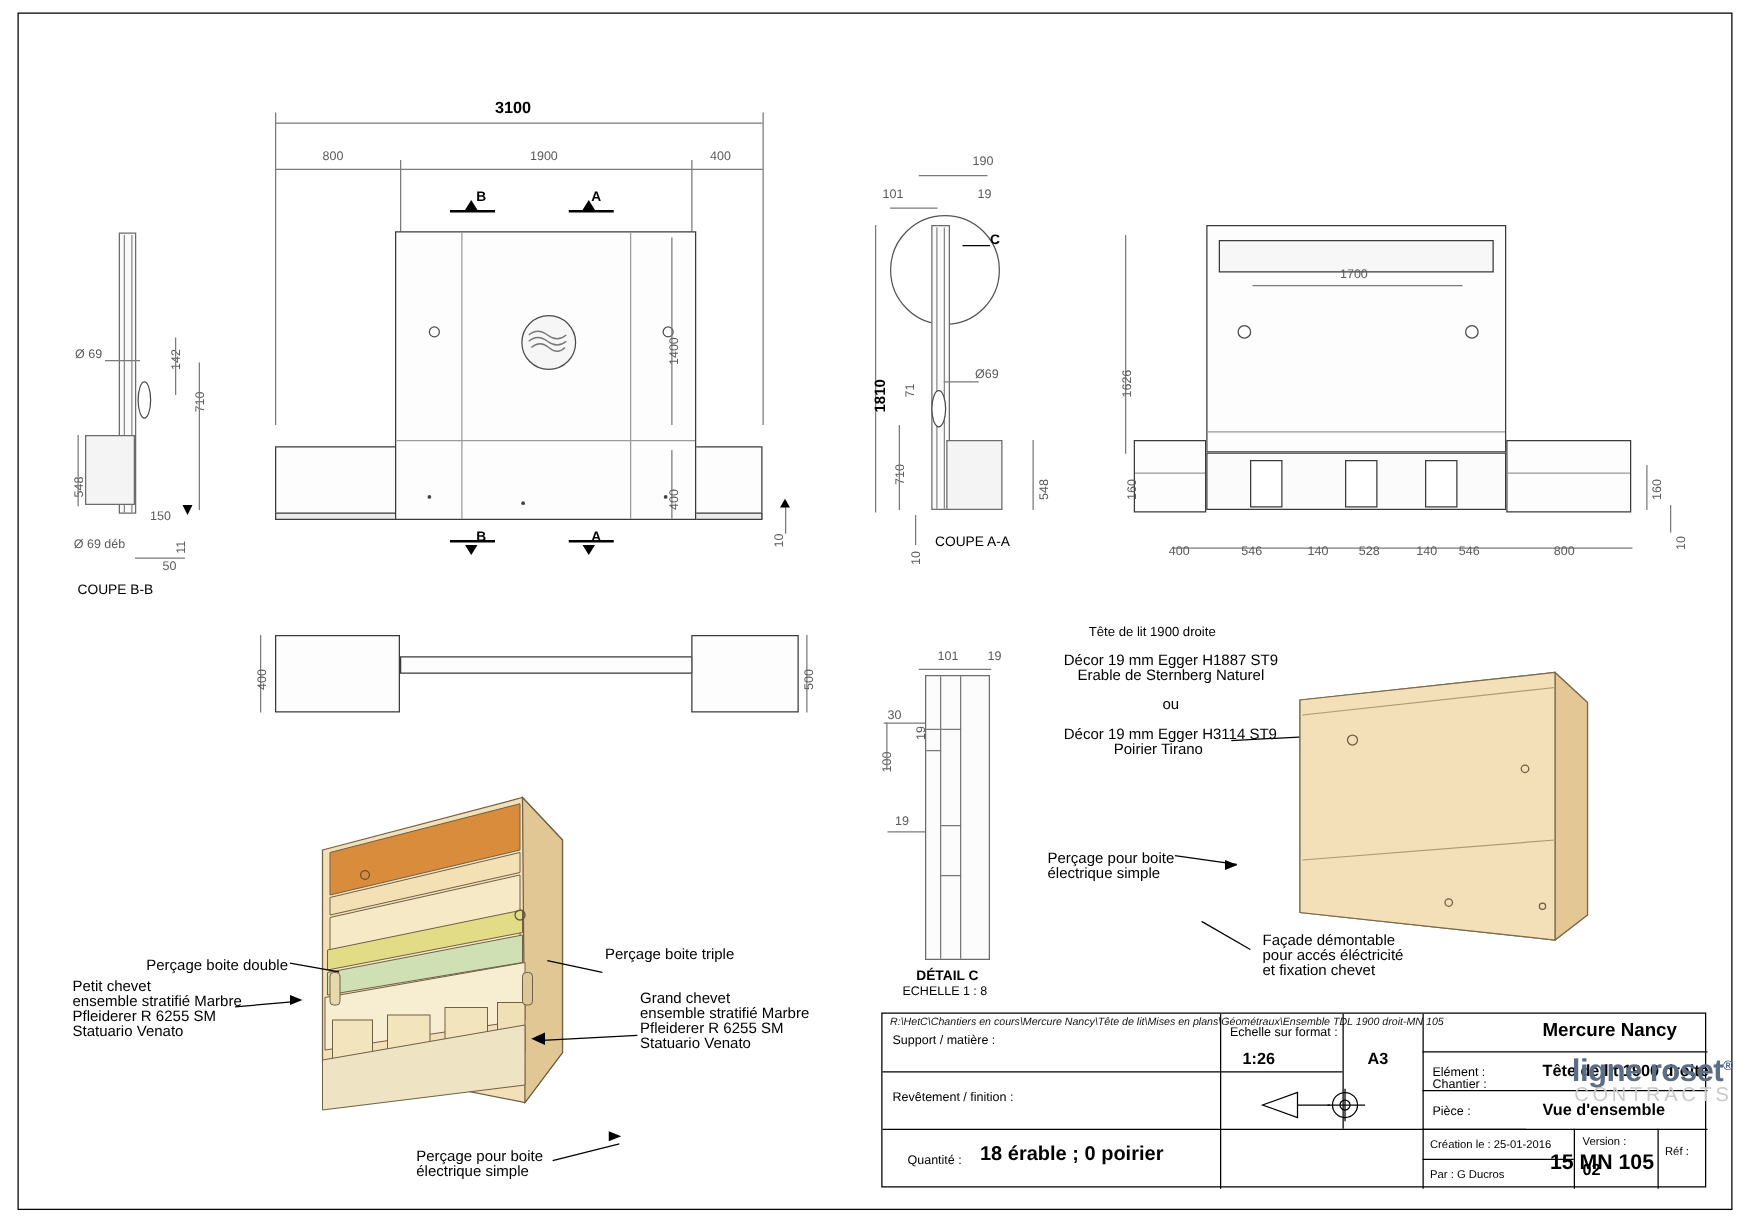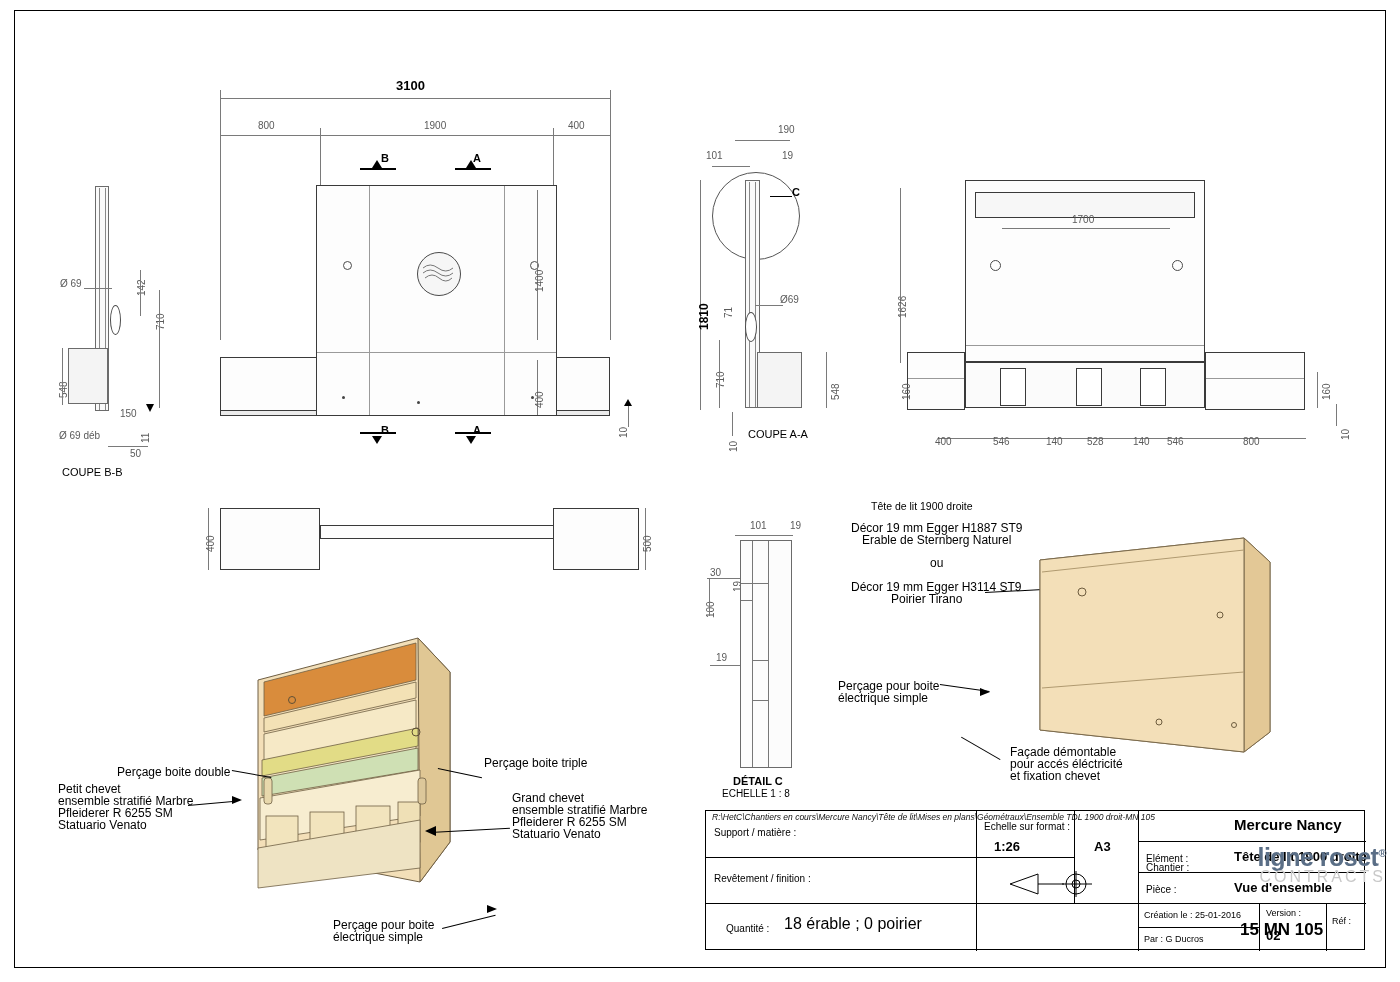--- a/index.html
+++ b/index.html
@@ -19,21 +19,21 @@
   .circ{position:absolute;border:1px solid #4a4a4a;border-radius:50%;}
   .note{position:absolute;font-size:12px;line-height:1.25;color:#000;}
   .leader{position:absolute;background:#000;height:1px;transform-origin:0 0;}
   
   .tb{position:absolute;left:705px;top:810px;width:660px;height:140px;border:1px solid #000;box-sizing:border-box;font-size:10px;}
   .tbline{position:absolute;background:#000;}
   .logo{position:absolute;right:14px;top:843px;text-align:right;}
   .logo .l1{font-size:25px;font-weight:bold;color:#5a6e86;letter-spacing:-0.5px;}
   .logo .l2{font-size:16px;color:#c9c9c9;letter-spacing:3px;margin-top:-4px;}
   .path{position:absolute;left:712px;top:812px;font-size:8.5px;font-style:italic;color:#111;}
-  .big{font-size:14px;font-weight:normal;}
+  .big{font-size:14px;font-weight:bold;}
   .rot90{transform:rotate(-90deg);transform-origin:0 0;}
   svg{display:block;}
 </style>
 </head>
 <body>
 
 <div id="sheet">
   <div class="frame"></div>
 
   <div class="dim hline" style="left:220px;top:98px;width:390px;"></div>

